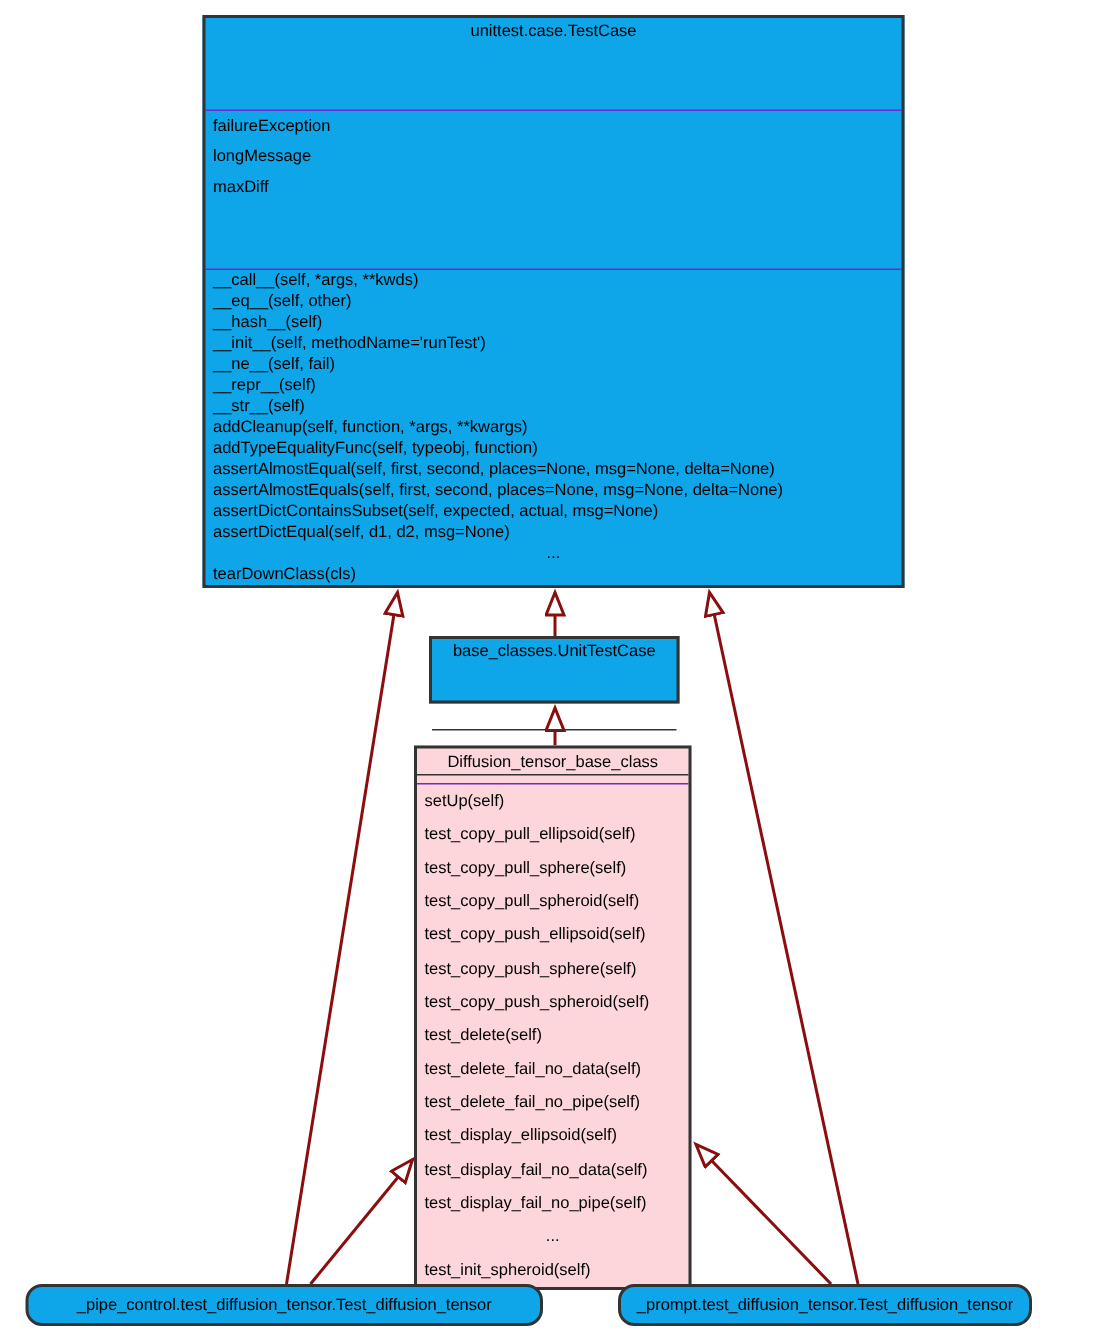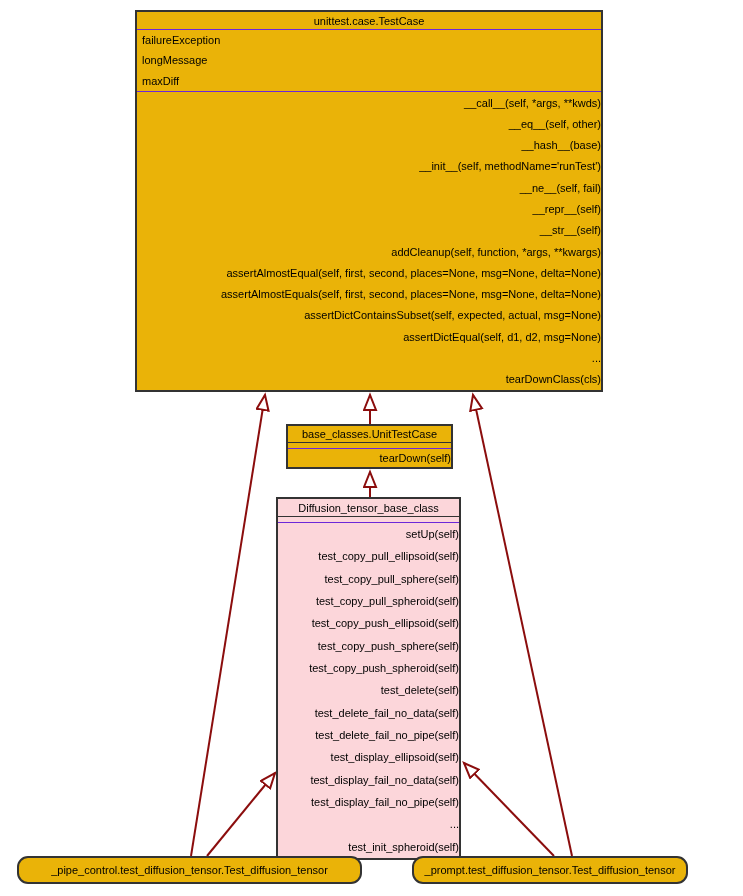--- a/index.html
+++ b/index.html
@@ -6,28 +6,28 @@
   #canvas {
     position:relative; width:743px; height:896px; background:#ffffff;
     font-family:"Liberation Sans", sans-serif; font-size:11px; color:#000;
     overflow:hidden;
   }
   #arrow-layer { position:absolute; left:0; top:0; width:743px; height:896px; z-index:1; }
   .class-box {
     position:absolute; z-index:2; box-sizing:border-box;
     border:2px solid #333; display:flex; flex-direction:column;
   }
-  .salmon { background:#eab308; }
+  .salmon { background:#0ea5e9;gap:44px; }
   .pink   { background:#fcd6da; }
   .title {
     display:flex; align-items:center; justify-content:center;
     flex:0 0 auto; white-space:nowrap;
   }
   .compartment { border-top:1px solid #6d28d9; display:flex; flex-direction:column; }
-  .compartment.grow { flex:1 1 auto;align-items:flex-end; }
+  .compartment.grow { flex:1 1 auto; }
   .empty-comp { flex:0 0 5px; border-top:1px solid #333; }
   .row {
     flex:1 1 0; display:flex; align-items:center; padding-left:5px;
     white-space:nowrap; overflow:hidden;
   }
   .row.center { justify-content:center; padding-left:0; }
   .leaf-box { align-items:center; justify-content:center;border-radius:11px; }
   .leaf-box .title { flex:1 1 auto; width:100%; }
 </style>
 </head>
@@ -52,26 +52,27 @@
   <div class="class-box salmon" style="left:135px; top:10px; width:468px; height:382px;">
     <div class="title" style="height:17px;">unittest.case.TestCase</div>
     <div class="compartment" style="flex:0 0 61px;">
       <div class="row">failureException</div>
       <div class="row">longMessage</div>
       <div class="row">maxDiff</div>
     </div>
     <div class="compartment grow">
       <div class="row">__call__(self, *args, **kwds)</div>
       <div class="row">__eq__(self, other)</div>
-      <div class="row">__hash__(base)</div>
+      <div class="row">__hash__(self)</div>
       <div class="row">__init__(self, methodName='runTest')</div>
       <div class="row">__ne__(self, fail)</div>
       <div class="row">__repr__(self)</div>
       <div class="row">__str__(self)</div>
       <div class="row">addCleanup(self, function, *args, **kwargs)</div>
+      <div class="row">addTypeEqualityFunc(self, typeobj, function)</div>
       <div class="row">assertAlmostEqual(self, first, second, places=None, msg=None, delta=None)</div>
       <div class="row">assertAlmostEquals(self, first, second, places=None, msg=None, delta=None)</div>
       <div class="row">assertDictContainsSubset(self, expected, actual, msg=None)</div>
       <div class="row">assertDictEqual(self, d1, d2, msg=None)</div>
       <div class="row center">...</div>
       <div class="row">tearDownClass(cls)</div>
     </div>
   </div>
 
   <div class="class-box salmon" style="left:286px; top:424px; width:167px; height:45px;">

